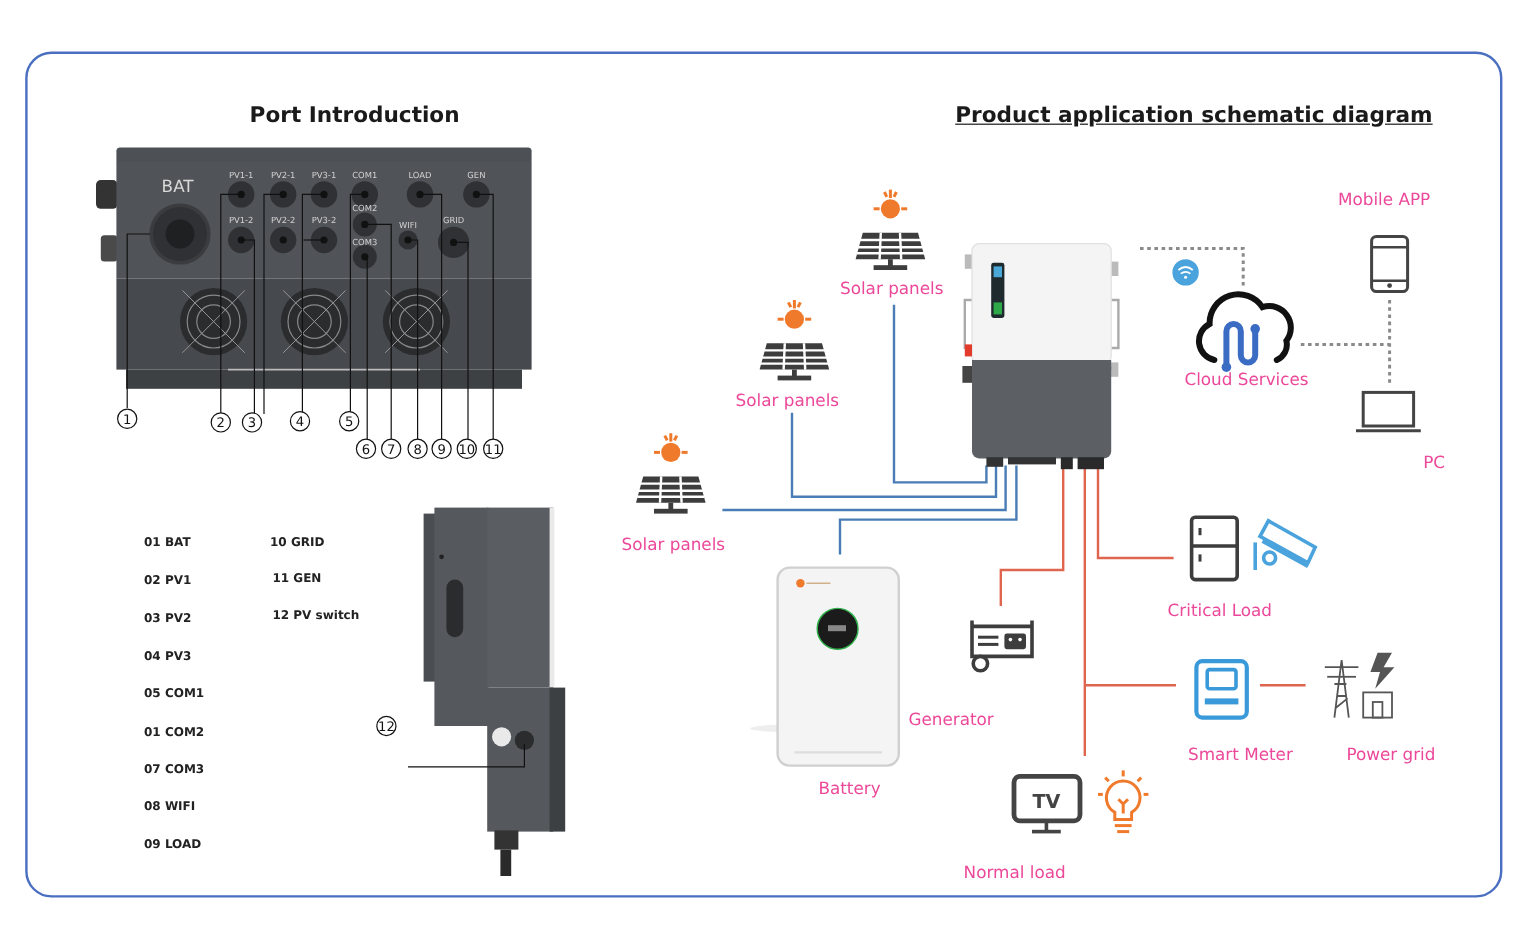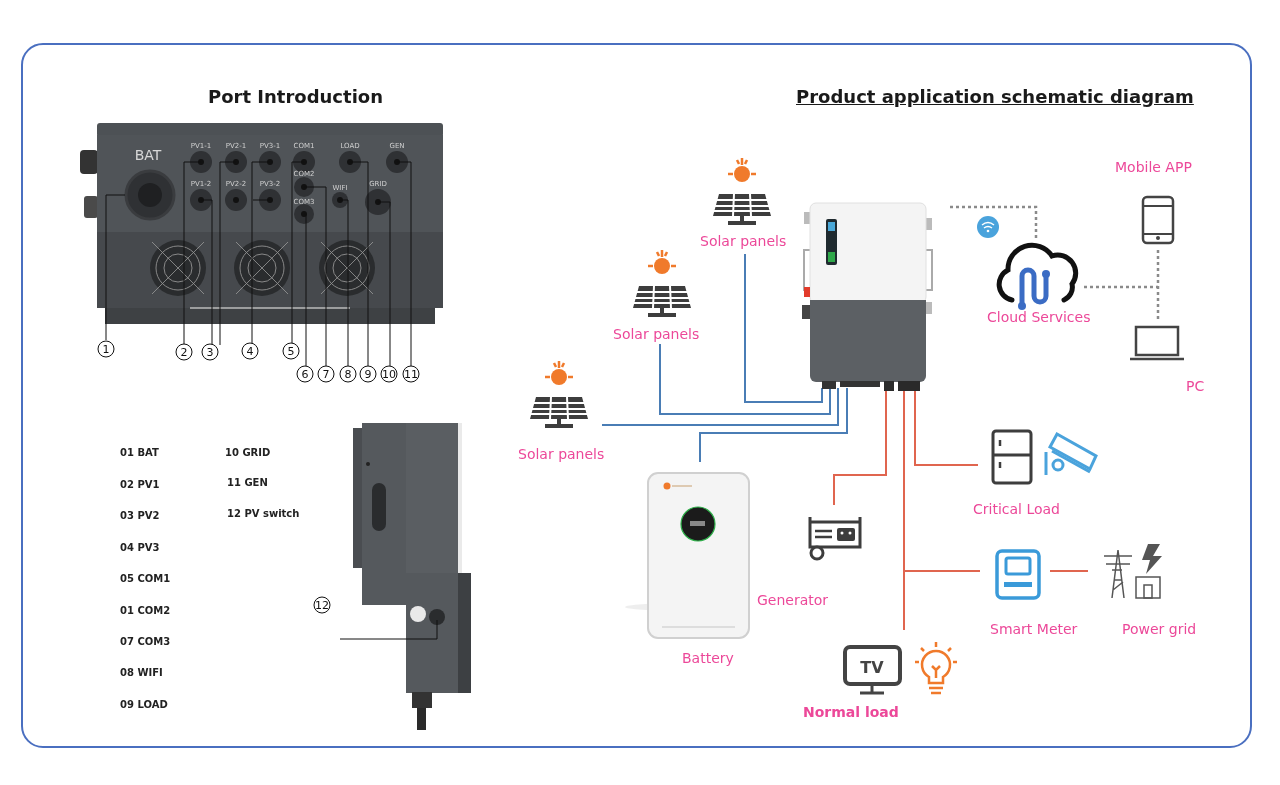--- a/index.html
+++ b/index.html
@@ -353,19 +353,19 @@
     <rect x="1144" y="585" width="8" height="13"></rect>
     <polygon points="1148,544 1160,544 1153,556 1162,556 1146,574 1150,560 1142,560" fill="#555" stroke="none"></polygon>
   </g>
 </svg>
 
 <div class="lbl" style="left:700px;top:233px;">Solar panels</div>
 <div class="lbl" style="left:613px;top:326px;">Solar panels</div>
 <div class="lbl" style="left:518px;top:446px;">Solar panels</div>
 <div class="lbl" style="left:662px;top:650px;margin-left:20px;">Battery</div>
 <div class="lbl" style="left:757px;top:576px;margin-top:16px;">Generator</div>
-<div class="lbl" style="left:803px;top:704px;font-weight:bold;">Normal load</div>
+<div class="lbl" style="left:803px;top:720px;">Normal load</div>
 <div class="lbl" style="left:973px;top:501px;">Critical Load</div>
 <div class="lbl" style="left:990px;top:621px;">Smart Meter</div>
 <div class="lbl" style="left:1122px;top:621px;">Power grid</div>
 <div class="lbl" style="left:987px;top:309px;text-align:right;">Cloud Services</div>
 <div class="lbl" style="left:1115px;top:159px;">Mobile APP</div>
 <div class="lbl" style="left:1186px;top:378px;">PC</div>
 
 </body></html>

